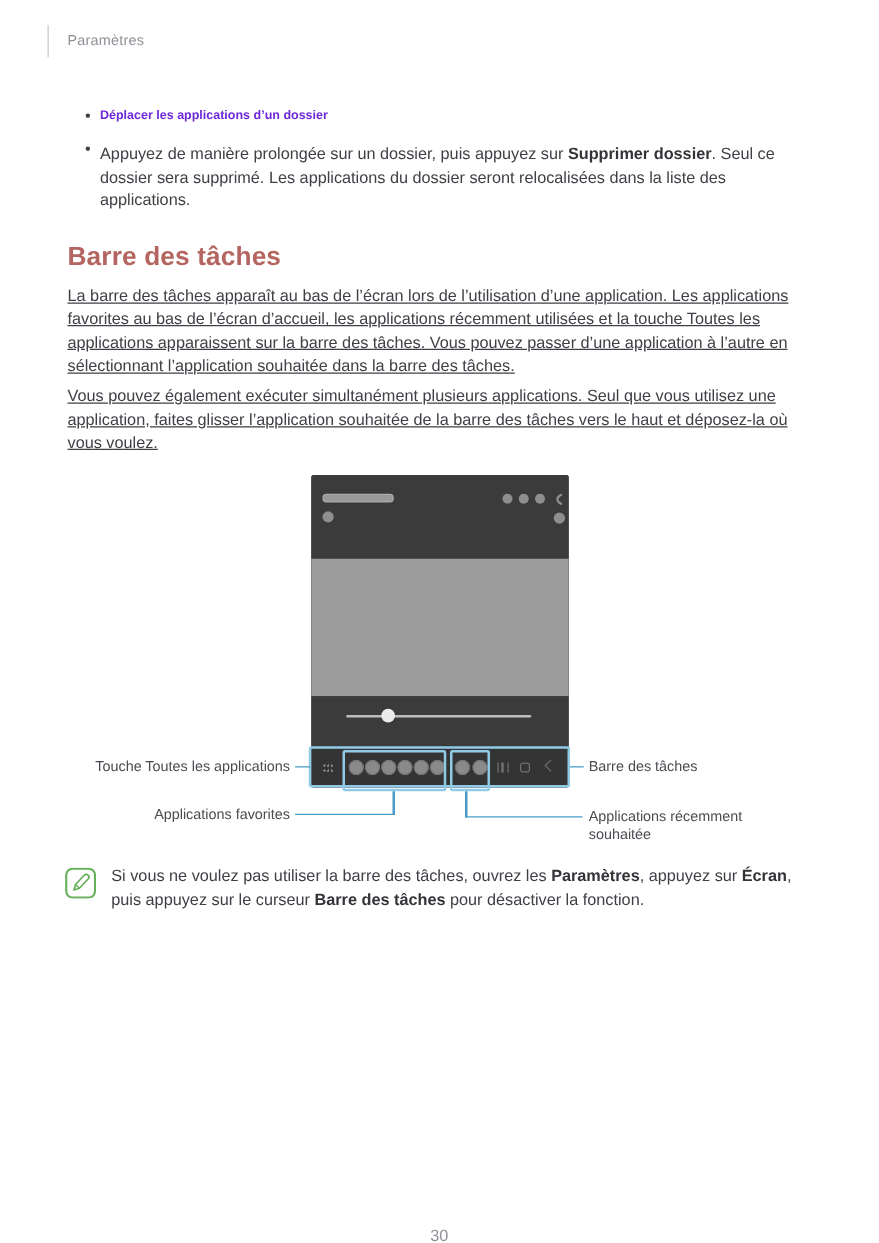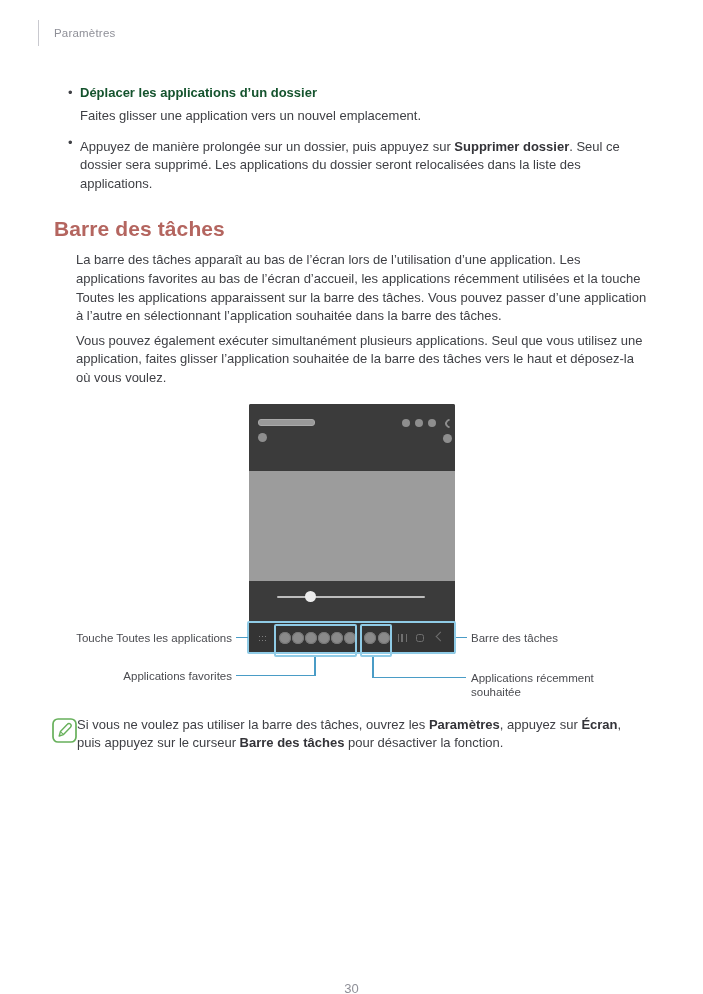--- a/index.html
+++ b/index.html
@@ -16,32 +16,32 @@
   
   .header { display: flex; align-items: center; gap: 15px; margin: 20px 0 0 38px; height: 26px; }
   .header-rule { width: 1px; height: 26px; background: #c9c9cf; }
   .header-title { font-size: 11.5px; color: #8f9098; letter-spacing: .2px; }
 
   
   .bullets { margin: 37px 54px 0 54px; }
   .bullet { display: flex; margin-bottom: 7px; }
   .bullet-marker { width: 26px; flex: 0 0 26px; text-align: left; padding-left: 14px; font-size: 13px; line-height: 19px; color: #3f4045; }
   .bullet-content { flex: 1; }
-  .bullet-title { font-size: 13px; line-height: 19px; font-weight: 700; color: #14532d; }
+  .bullet-title { font-size: 10px; line-height: 19px; font-weight: 700; color: #6d28d9; }
   .bullet-body { font-size: 13px; line-height: 18.6px; margin-top: 5px; max-width: 568px; color: #3f4045; }
   .bullet-body b, .note-text b { font-weight: 700; color: #333338; }
 
   
   .section-heading {
     margin: 24px 54px 0 54px;
     font-size: 21px; font-weight: 700;
     color: var(--heading-color, #b4655f);
     letter-spacing: .1px;
   }
-  .para { margin: 10px 54px 0 76px; max-width: 594px; font-size: 13px; line-height: 18.6px; }
+  .para { margin: 10px 54px 0 54px; max-width: 594px; font-size: 13px; line-height: 18.6px; text-decoration: underline; }
   .para + .para { margin-top: 6px; }
 
   
   .diagram { position: relative; width: 703px; height: 304px; margin-top: 11px; }
   .abs { position: absolute; }
 
   .phone { left: 249px; top: 5px; width: 206px; height: 250px; background: #3b3b3b; border-radius: 2px; overflow: hidden; }
   .phone-topbar { position: absolute; left: 0; top: 0; width: 206px; height: 67px; background: #3b3b3b; }
   .address-bar { position: absolute; left: 9px; top: 15px; width: 57px; height: 7px; background: #999; border-radius: 3px; border: 1px solid #aaa; }
   .dot { position: absolute; background: #8e8e8e; border-radius: 50%; }
@@ -76,21 +76,21 @@
   .box-recents { left: 360px; top: 225px; width: 32px; height: 33px; }
 
   .callout-line { position: absolute; background: var(--callout-line-color, #4a9cc6); }
   .line-h { height: 1.5px; }
   .line-v { width: 1.5px; }
 
   .callout-label { position: absolute; font-size: 11.5px; line-height: 14px; color: #4a4b50; }
   .label-right { text-align: right; }
 
   
-  .note { display: flex; margin: 13px 54px 0 52px; }
+  .note { display: flex; margin: 13px 54px 0 52px; gap: 12px; }
   .note-icon-wrap { flex: 0 0 25px; padding-top: 2px; }
   .note-text { font-size: 13px; line-height: 18.6px; max-width: 557px; }
 
   
   .page-number { position: absolute; left: 0; right: 0; bottom: 18px; text-align: center; font-size: 13px; color: #8f9098; }
 </style>
 </head>
 <body>
 
 <div class="page">
@@ -98,21 +98,20 @@
   <div class="header">
     <div class="header-rule"></div>
     <div class="header-title">Paramètres</div>
   </div>
 
   <div class="bullets">
     <div class="bullet">
       <div class="bullet-marker">•</div>
       <div class="bullet-content">
         <div class="bullet-title">Déplacer les applications d’un dossier</div>
-        <div class="bullet-body">Faites glisser une application vers un nouvel emplacement.</div>
       </div>
     </div>
     <div class="bullet">
       <div class="bullet-marker">•</div>
       <div class="bullet-content">
         <div class="bullet-body">Appuyez de manière prolongée sur un dossier, puis appuyez sur <b>Supprimer dossier</b>. Seul ce dossier sera supprimé. Les applications du dossier seront relocalisées dans la liste des applications.</div>
       </div>
     </div>
   </div>
 

